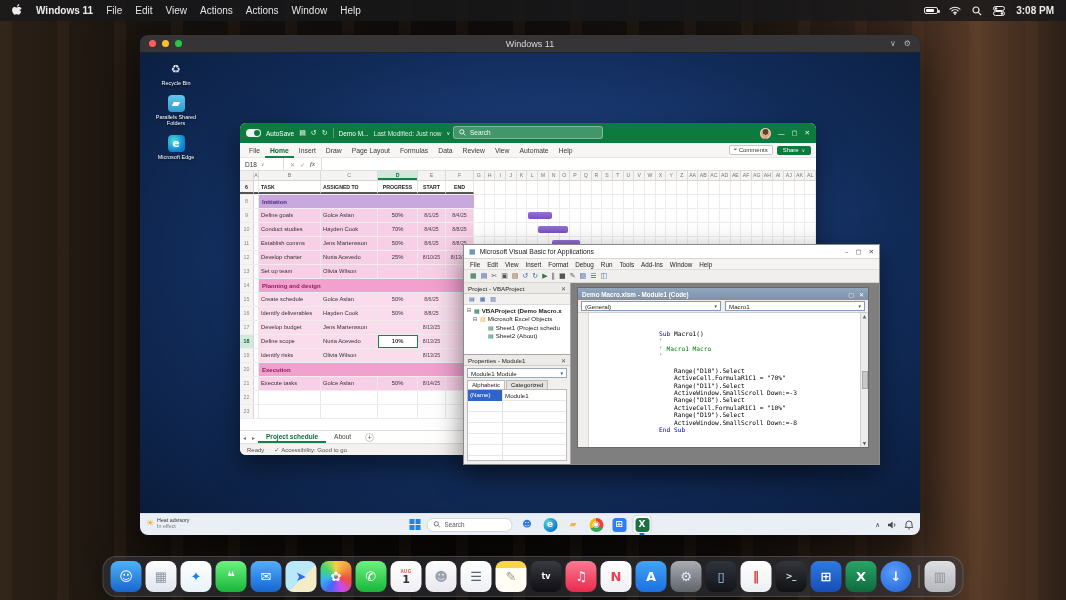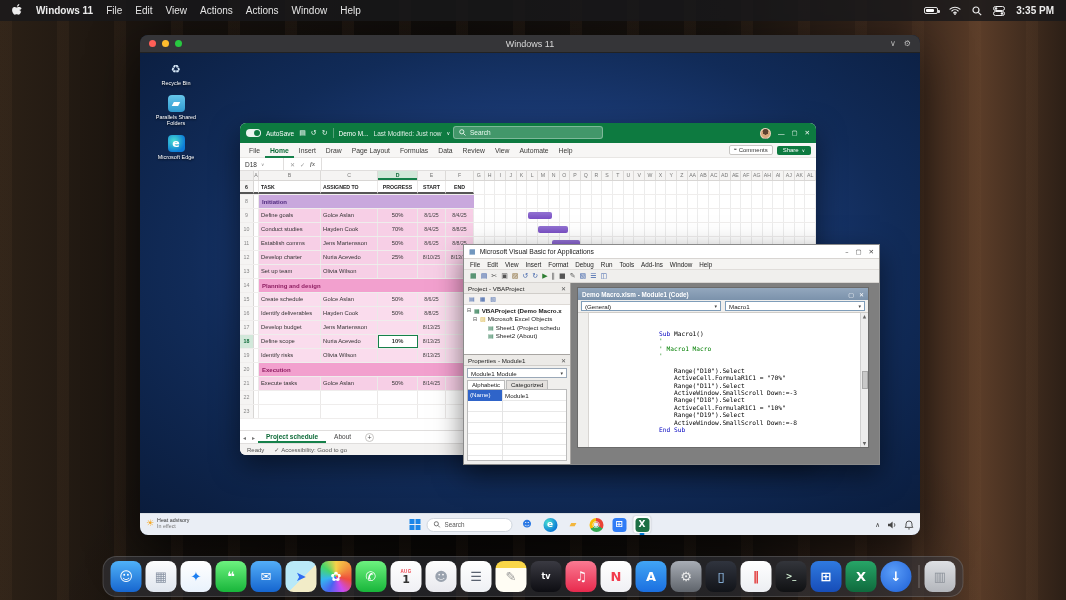--- a/index.html
+++ b/index.html
@@ -217,21 +217,21 @@
         </svg>
       </span>
     <span>
         <svg width="12" height="10" viewBox="0 0 12 10">
           <rect x="0.5" y="0.5" width="11" height="4" rx="2" stroke="#ececec" fill="none"></rect>
           <circle cx="3" cy="2.5" r="1.3" fill="#ececec"></circle>
           <rect x="0.5" y="5.5" width="11" height="4" rx="2" stroke="#ececec" fill="none"></rect>
           <circle cx="9" cy="7.5" r="1.3" fill="#ececec"></circle>
         </svg>
       </span>
-    <span class="mb-time">3:35 PM</span>
+    <span class="mb-time">3:08 PM</span>
   </div>
 </div>
 
 <div class="vm">
   <div class="vm-title">
     <span class="vm-title-text">Windows 11</span>
     <span class="tl r"></span>
     <span class="tl y"></span>
     <span class="tl g"></span>
     <span class="vm-title-right">

